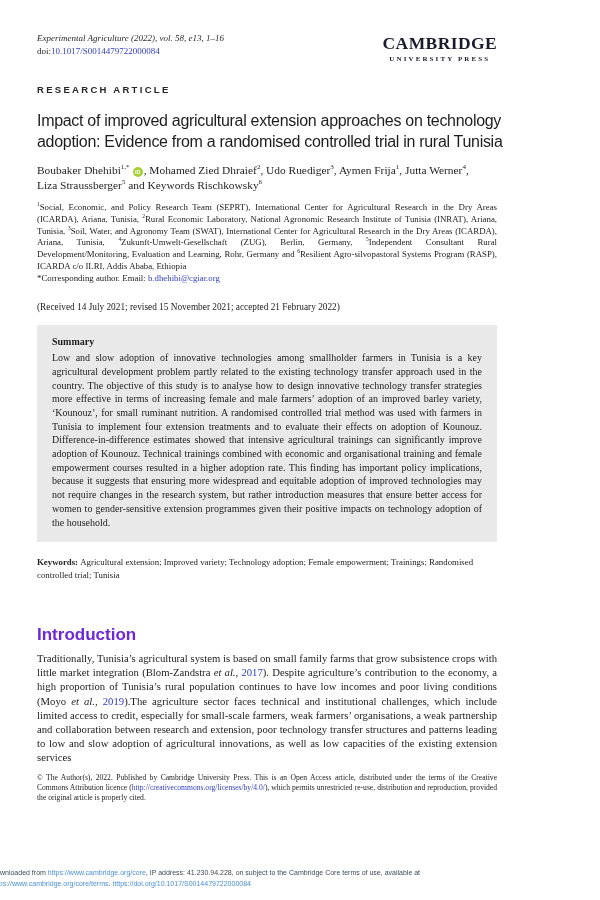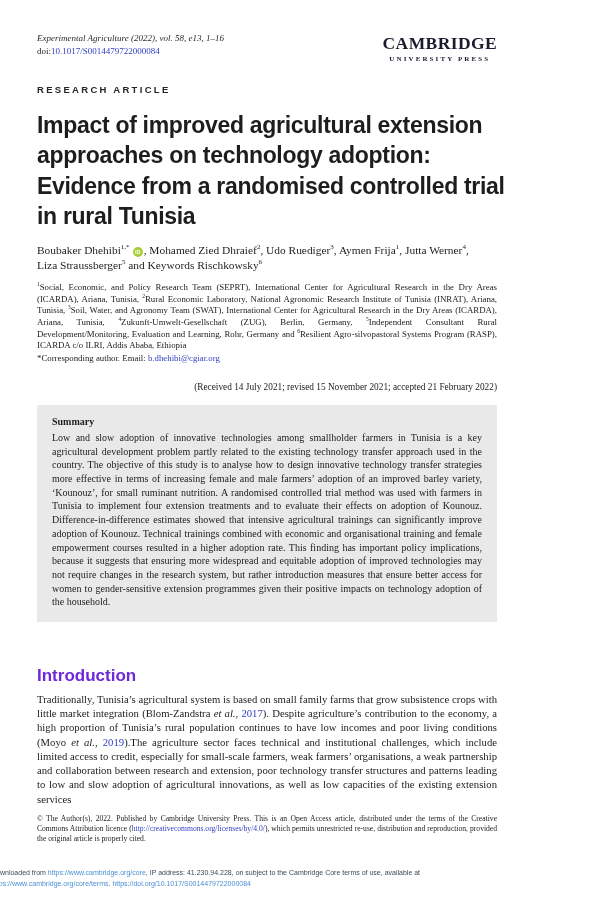--- a/index.html
+++ b/index.html
@@ -11,37 +11,37 @@
   .journal-line{font-style:italic;font-size:9px;color:#2a2a2a;}
   .doi-line{font-size:9px;margin-top:3px;}
   .logo{text-align:center;color:var(--logo);margin-top:2px;}
   .logo-line1{font-size:17.5px;font-weight:bold;letter-spacing:0.4px;line-height:1;}
   .logo-line2{font-size:7px;font-weight:bold;letter-spacing:2.1px;margin-top:2px;}
 
   .article-type{margin-top:21px;font-family:"Liberation Sans",sans-serif;font-weight:bold;
                 font-size:9.5px;letter-spacing:2.3px;color:#252525;}
 
   .title{margin-top:15px;margin-right:-14px;font-family:"Liberation Sans",sans-serif;
-         font-weight:bold;font-size:23px;line-height:1.33;letter-spacing:-0.3px;color:#1d1d1d;}
+         font-weight:normal;font-size:16px;line-height:1.33;letter-spacing:-0.3px;color:#1d1d1d;}
 
   .authors{margin-top:11px;font-size:11.4px;line-height:1.32;color:#1d1d1d;}
 
   .seg-sup{vertical-align:super;font-size:0.62em;line-height:0;}
   .seg-link{color:var(--link);}
   .seg-flink{color:var(--flink);}
   .seg-italic{font-style:italic;}
   .seg-bold{font-weight:bold;}
   .seg-orcid{display:inline-block;width:10px;height:10px;border-radius:50%;background:var(--orcid);
              color:#fff;font-size:5.5px;font-weight:bold;text-align:center;line-height:10px;
              vertical-align:baseline;margin:0 1px 0 3px;font-family:"Liberation Sans",sans-serif;}
 
   .affiliations{margin-top:9px;font-size:8.8px;line-height:1.33;text-align:justify;color:#222;}
   .corresponding{font-size:8.8px;margin-top:1px;color:#222;}
 
-  .received{margin-top:19px;font-size:9.3px;text-align:right;}
+  .received{margin-top:19px;font-size:9.3px;}
 
   .summary-box{margin-top:13px;background:var(--summarybg);padding:11px 15px 13px 15px;}
   .summary-heading{font-family:Liberation Serif, serif;font-weight:bold;font-size:10px;color:#1d1d1d;}
   .summary-body{margin-top:4px;font-size:10px;line-height:1.37;text-align:justify;}
 
   .keywords{margin-top:14px;font-size:8.8px;line-height:1.4;color:#222;}
 
   .intro-heading{margin-top:44px;font-family:"Liberation Sans",sans-serif;font-weight:bold;
                  font-size:17px;color:#6d28d9;}
   .intro-para{margin-top:6px;font-size:10.7px;line-height:1.33;text-align:justify;}
@@ -80,20 +80,21 @@
     <div class="affiliations"><span class="seg-sup">1</span><span>Social, Economic, and Policy Research Team (SEPRT), International Center for Agricultural Research in the Dry Areas (ICARDA), Ariana, Tunisia, </span><span class="seg-sup">2</span><span>Rural Economic Laboratory, National Agronomic Research Institute of Tunisia (INRAT), Ariana, Tunisia, </span><span class="seg-sup">3</span><span>Soil, Water, and Agronomy Team (SWAT), International Center for Agricultural Research in the Dry Areas (ICARDA), Ariana, Tunisia, </span><span class="seg-sup">4</span><span>Zukunft-Umwelt-Gesellschaft (ZUG), Berlin, Germany, </span><span class="seg-sup">5</span><span>Independent Consultant Rural Development/Monitoring, Evaluation and Learning, Rohr, Germany and </span><span class="seg-sup">6</span><span>Resilient Agro-silvopastoral Systems Program (RASP), ICARDA c/o ILRI, Addis Ababa, Ethiopia</span></div>
     <div class="corresponding"><span>*Corresponding author. Email: </span><span class="seg-link">b.dhehibi@cgiar.org</span></div>
 
     <div class="received">(Received 14 July 2021; revised 15 November 2021; accepted 21 February 2022)</div>
 
     <div class="summary-box">
       <div class="summary-heading">Summary</div>
       <div class="summary-body">Low and slow adoption of innovative technologies among smallholder farmers in Tunisia is a key agricultural development problem partly related to the existing technology transfer approach used in the country. The objective of this study is to analyse how to design innovative technology transfer strategies more effective in terms of increasing female and male farmers’ adoption of an improved barley variety, ‘Kounouz’, for small ruminant nutrition. A randomised controlled trial method was used with farmers in Tunisia to implement four extension treatments and to evaluate their effects on adoption of Kounouz. Difference-in-difference estimates showed that intensive agricultural trainings can significantly improve adoption of Kounouz. Technical trainings combined with economic and organisational training and female empowerment courses resulted in a higher adoption rate. This finding has important policy implications, because it suggests that ensuring more widespread and equitable adoption of improved technologies may not require changes in the research system, but rather introduction measures that ensure better access for women to gender-sensitive extension programmes given their positive impacts on technology adoption of the household.</div>
     </div>
 
+    <div class="keywords"><span class="seg-bold">Keywords: </span><span>Agricultural extension; Improved variety; Technology adoption; Female empowerment; Trainings; Randomised controlled trial; Tunisia</span></div>
 
     <div class="intro-heading">Introduction</div>
     <div class="intro-para"><span>Traditionally, Tunisia’s agricultural system is based on small family farms that grow subsistence crops with little market integration (Blom-Zandstra </span><span class="seg-italic">et al.</span><span>, </span><span class="seg-link">2017</span><span>). Despite agriculture’s contribution to the economy, a high proportion of Tunisia’s rural population continues to have low incomes and poor living conditions (Moyo </span><span class="seg-italic">et al.</span><span>, </span><span class="seg-link">2019</span><span>).The agriculture sector faces technical and institutional challenges, which include limited access to credit, especially for small-scale farmers, weak farmers’ organisations, a weak partnership and collaboration between research and extension, poor technology transfer structures and patterns leading to low and slow adoption of agricultural innovations, as well as low capacities of the existing extension services</span></div>
 
     <div class="copyright"><span>© The Author(s), 2022. Published by Cambridge University Press. This is an Open Access article, distributed under the terms of the Creative Commons Attribution licence (</span><span class="seg-link">http://creativecommons.org/licenses/by/4.0/</span><span>), which permits unrestricted re-use, distribution and reproduction, provided the original article is properly cited.</span></div>
   </div>
 
   <div class="downloaded">
     <div><span>Downloaded from </span><span class="seg-flink">https://www.cambridge.org/core</span><span>, IP address: 41.230.94.228, on subject to the Cambridge Core terms of use, available at </span></div>
     <div><span class="seg-flink">https://www.cambridge.org/core/terms</span><span>. </span><span class="seg-flink">https://doi.org/10.1017/S0014479722000084</span></div>

